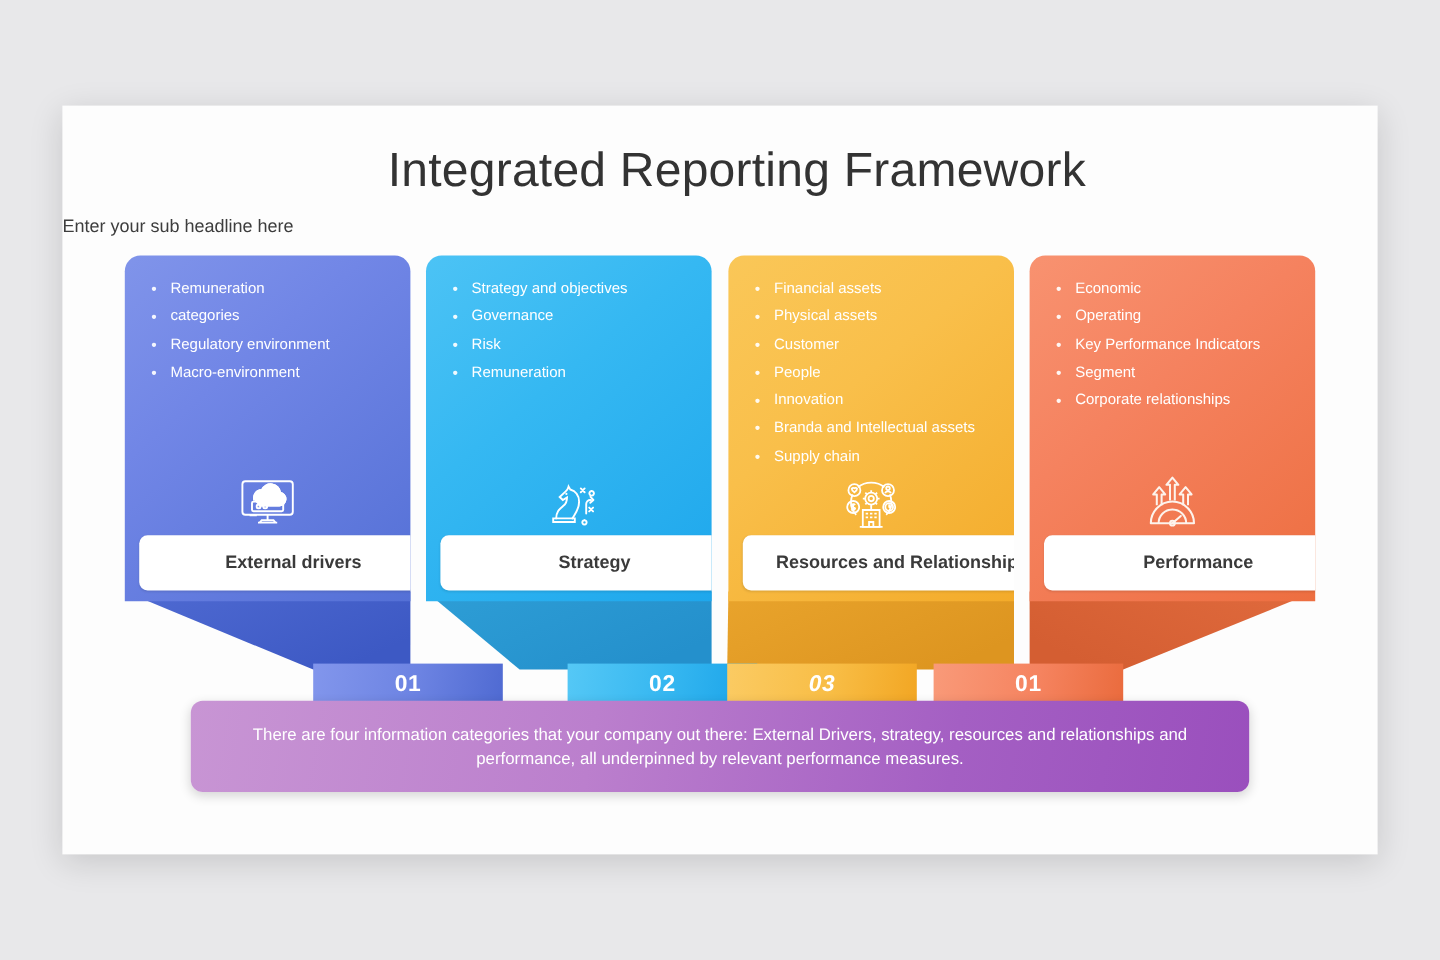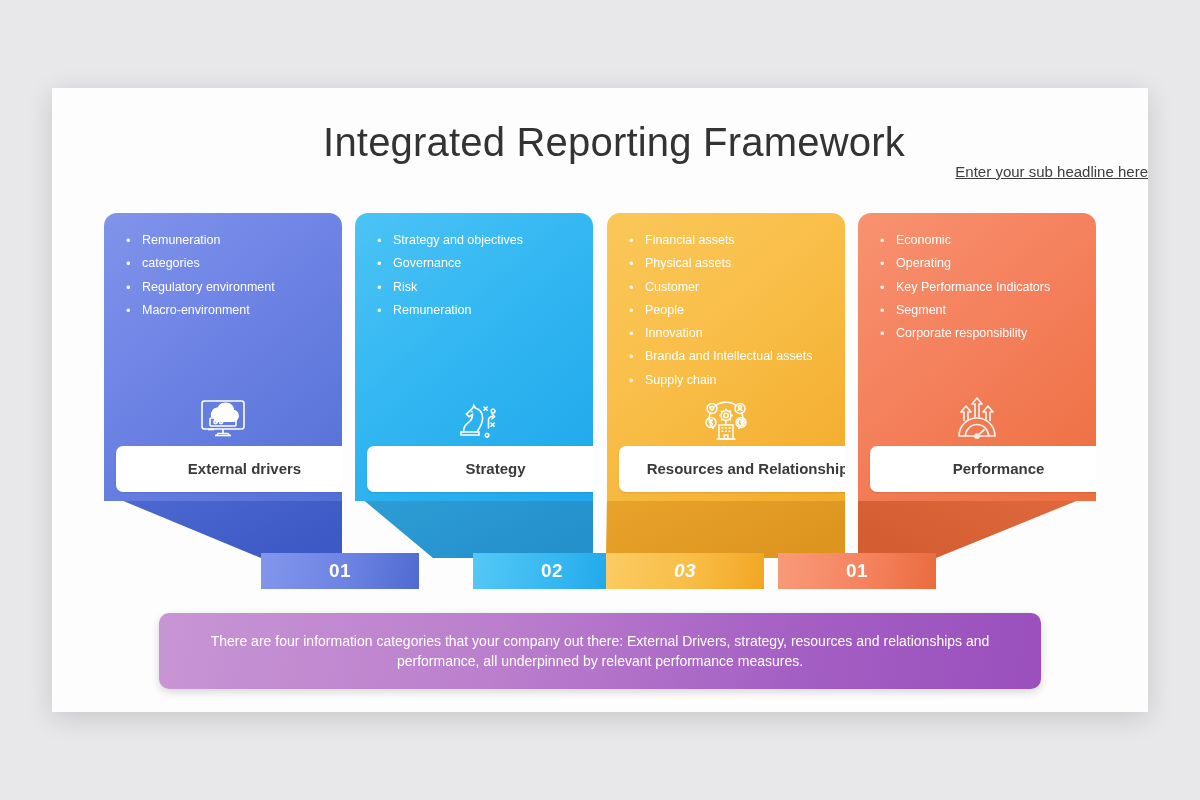--- a/index.html
+++ b/index.html
@@ -30,27 +30,26 @@
     width: 100%;
     text-align: center;
     font-size: 40px;
     font-weight: 400;
     color: #333333;
     letter-spacing: 0.2px;
     padding-left: 28px;
   }
   .subtitle {
     position: absolute;
-    left: 0; top: 75px;
+    left: 0; top: 92px;
     width: 100%;
-    text-align: right;
+    text-align: left;
     font-size: 15px;
     font-weight: 400;
     color: #3d3d3d;
-    text-decoration: underline;
   }
 
   
   .tails {
     position: absolute;
     left: 0; top: 0;
     width: 1096px;
     height: 624px;
     pointer-events: none;
   }
@@ -158,21 +157,20 @@
     top: 496px;
     width: 882px;
     height: 76px;
     border-radius: 10px;
     background: linear-gradient(100deg, #c895d4 0%, #bb7fcd 38%, #a45fc3 72%, #9a4fbd 100%);
     display: flex;
     align-items: center;
     justify-content: center;
     padding: 4px 46px;
     box-shadow: 0 3px 9px rgba(0,0,0,0.16);
-    margin-top: 29px;
   }
   .footer-text {
     color: #ffffff;
     font-size: 14px;
     line-height: 1.45;
     text-align: center;
   }
 </style>
 </head>
 <body>
@@ -378,21 +376,21 @@
         <div class="bullet">
           <span class="dot">•</span>
           <span class="btext">Key Performance Indicators</span>
         </div>
         <div class="bullet">
           <span class="dot">•</span>
           <span class="btext">Segment</span>
         </div>
         <div class="bullet">
           <span class="dot">•</span>
-          <span class="btext">Corporate responsibility</span>
+          <span class="btext">Corporate relationships</span>
         </div>
       </div>
 
       <div class="icon-wrap">
         <svg width="52" height="46" viewBox="0 0 52 46" fill="none" stroke="#fdf3ec" stroke-width="1.7" stroke-linejoin="round">
 
           <path d="M13 26 v-9 h-3 l5-6 l5 6 h-3 v9"></path>
           <path d="M24 22 v-13 h-3 l5-6 l5 6 h-3 v13"></path>
           <path d="M35 26 v-9 h-3 l5-6 l5 6 h-3 v9"></path>
 

